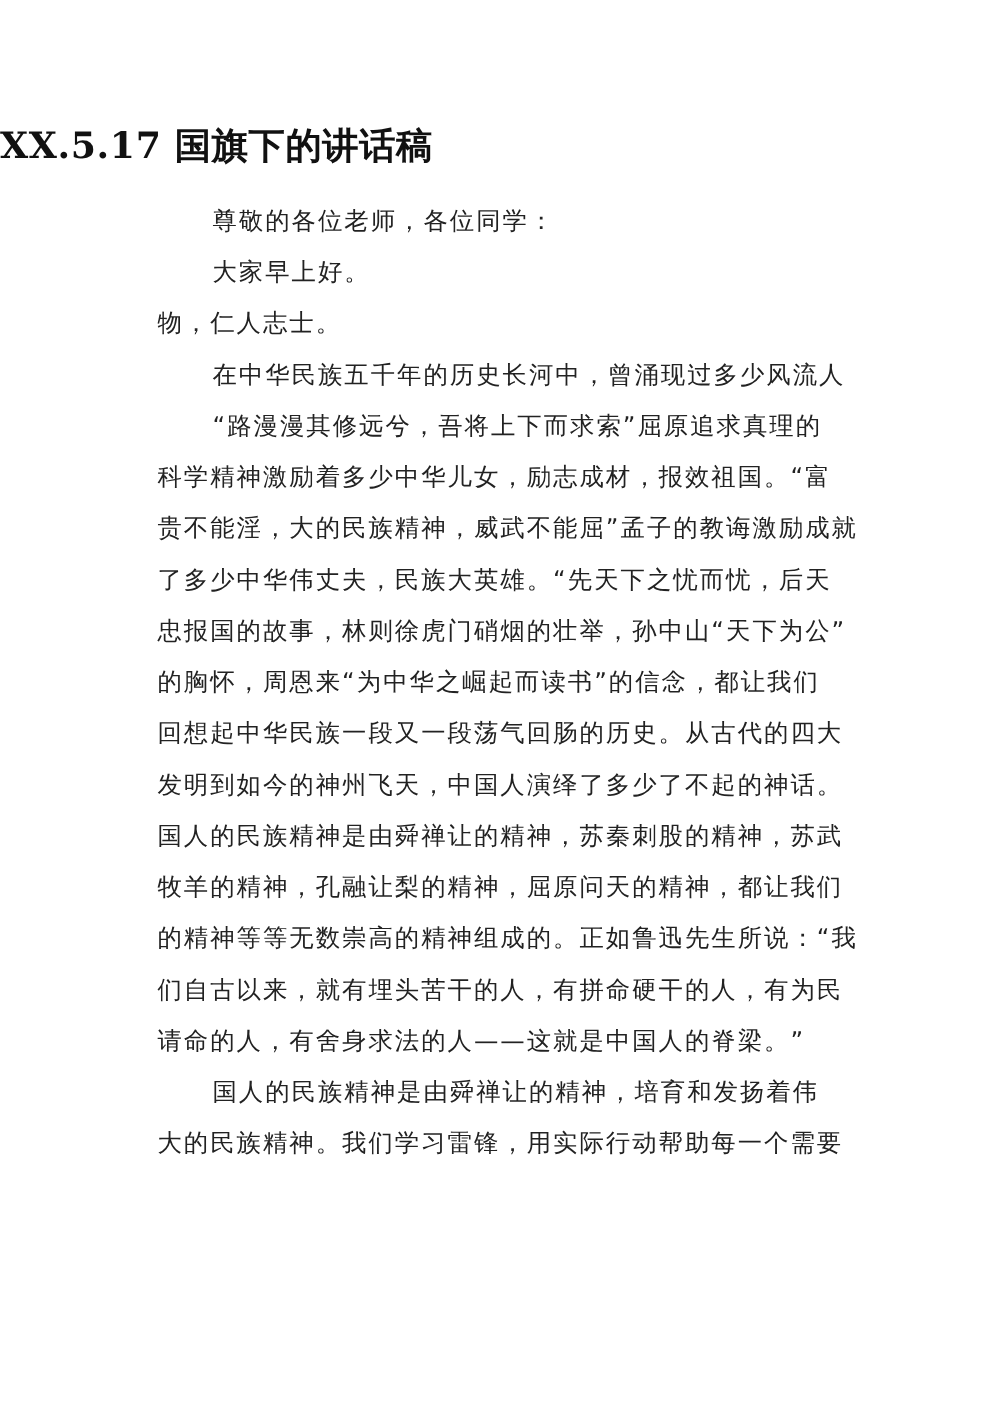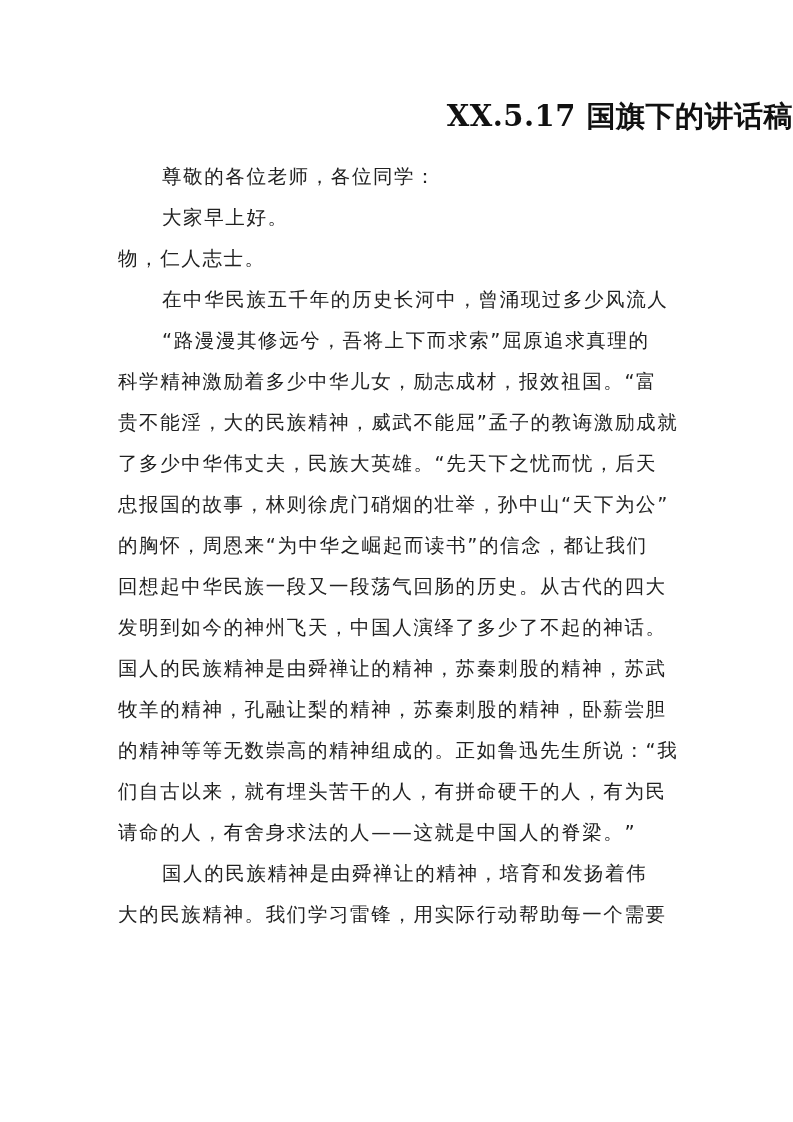--- a/index.html
+++ b/index.html
@@ -1,25 +1,25 @@
 <!DOCTYPE html>
 <html><head>
 <meta charset="utf-8">
 <style>
   html, body { margin: 0; padding: 0; background: #ffffff; }
   body { width: 793px; height: 1122px; position: relative; overflow: hidden; }
   .page { position: absolute; left: 0; top: 0; width: 793px; height: 1122px; background: #fff; }
   .title {
-    position: absolute; left: 0; top: 96px; width: 793px; text-align: right;
+    position: absolute; left: 0; top: 96px; width: 793px; text-align: left;
     font-family: "DejaVu Serif", "Liberation Serif", serif;
     font-weight: bold; font-size: 29px; line-height: 40px; color: #111;
     letter-spacing: 0.5px;
   }
   .body-text {
-    position: absolute; left: 118px; top: 156px; width: 560px;
+    position: absolute; left: 126px; top: 156px; width: 560px;
     font-family: "DejaVu Sans", "Liberation Sans", sans-serif;
     font-size: 19.5px; color: #222;
   }
   .line {
     display: block; height: 41px; line-height: 41px; white-space: nowrap;
     letter-spacing: 1.6px;
   }
   .line.indent { padding-left: 44px; }
 </style>
 </head>
@@ -34,20 +34,20 @@
     <span class="line indent">在中华民族五千年的历史长河中，曾涌现过多少风流人</span>
     <span class="line indent">“路漫漫其修远兮，吾将上下而求索”屈原追求真理的</span>
     <span class="line">科学精神激励着多少中华儿女，励志成材，报效祖国。“富</span>
     <span class="line">贵不能淫，大的民族精神，威武不能屈”孟子的教诲激励成就</span>
     <span class="line">了多少中华伟丈夫，民族大英雄。“先天下之忧而忧，后天</span>
     <span class="line">忠报国的故事，林则徐虎门硝烟的壮举，孙中山“天下为公”</span>
     <span class="line">的胸怀，周恩来“为中华之崛起而读书”的信念，都让我们</span>
     <span class="line">回想起中华民族一段又一段荡气回肠的历史。从古代的四大</span>
     <span class="line">发明到如今的神州飞天，中国人演绎了多少了不起的神话。</span>
     <span class="line">国人的民族精神是由舜禅让的精神，苏秦刺股的精神，苏武</span>
-    <span class="line">牧羊的精神，孔融让梨的精神，苏秦刺股的精神，卧薪尝胆</span>
+    <span class="line">牧羊的精神，孔融让梨的精神，屈原问天的精神，都让我们</span>
     <span class="line">的精神等等无数崇高的精神组成的。正如鲁迅先生所说：“我</span>
     <span class="line">们自古以来，就有埋头苦干的人，有拼命硬干的人，有为民</span>
     <span class="line">请命的人，有舍身求法的人——这就是中国人的脊梁。”</span>
     <span class="line indent">国人的民族精神是由舜禅让的精神，培育和发扬着伟</span>
     <span class="line">大的民族精神。我们学习雷锋，用实际行动帮助每一个需要</span>
   </div>
 </div>
 
 </body></html>

